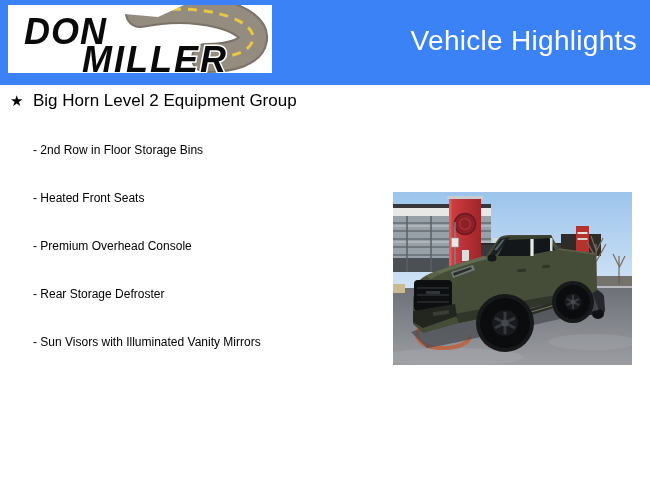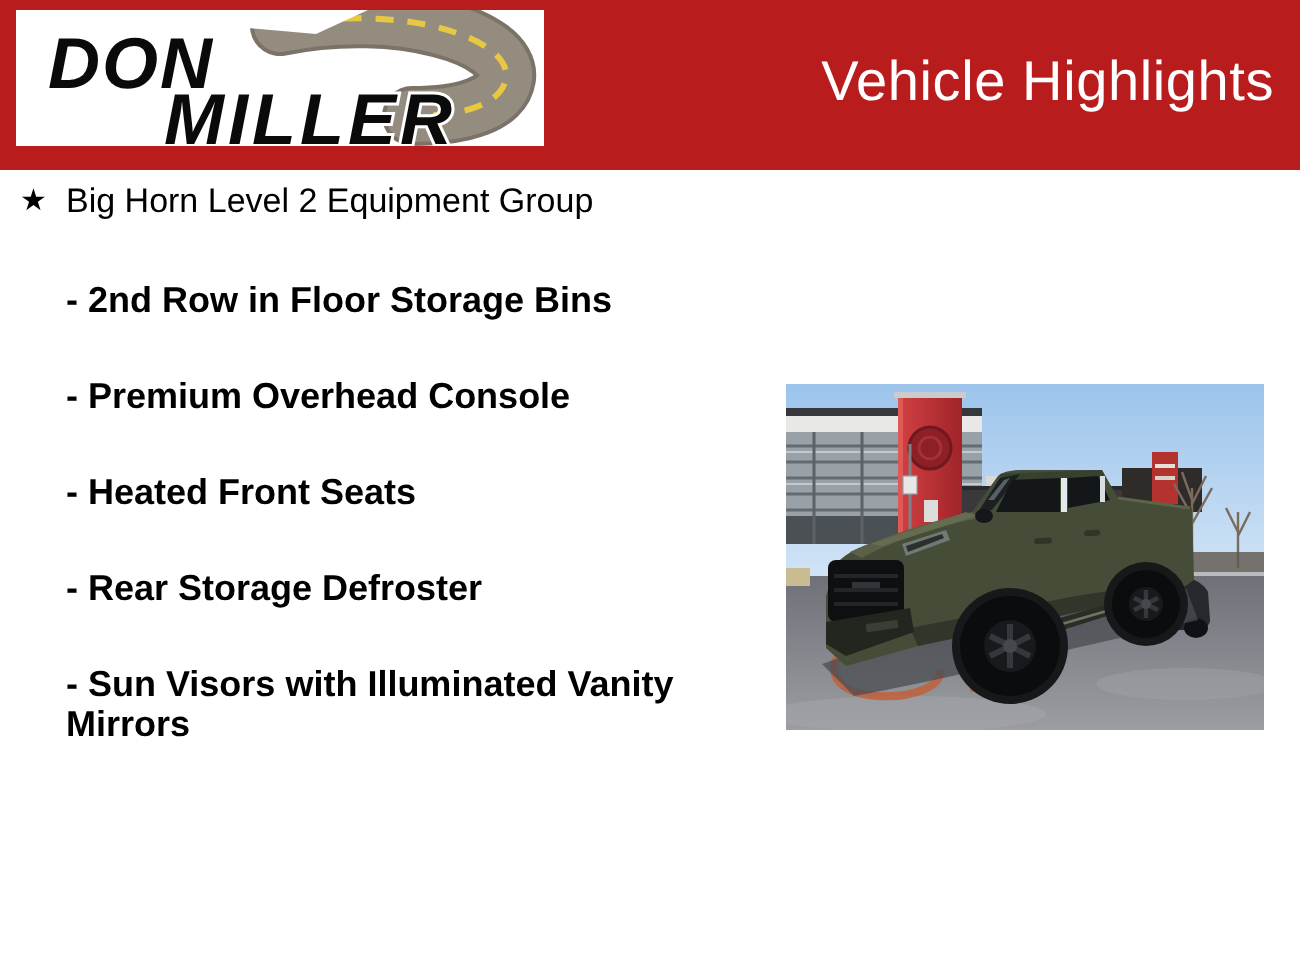--- a/index.html
+++ b/index.html
@@ -1,40 +1,40 @@
 <!DOCTYPE html>
 <html><head>
 <meta charset="utf-8">
 <style>
   html,body{margin:0;padding:0;}
   body{
     width:650px;height:488px;position:relative;background:#ffffff;
     font-family:"Liberation Sans",sans-serif;overflow:hidden;
   }
   .header{
-    position:absolute;left:0;top:0;width:650px;height:85px;background:#b91c1c;
+    position:absolute;left:0;top:0;width:650px;height:85px;background:#3b82f6;
   }
   .logo-box{
     position:absolute;left:8px;top:5px;width:264px;height:68px;background:#ffffff;
   }
   .header-title{
     position:absolute;top:31px;right:13px;color:#ffffff;font-size:28px;line-height:20px;
     font-weight:400;letter-spacing:0.3px;white-space:nowrap;
   }
   .features{
     position:absolute;left:10px;top:91px;width:358px;color:#000000;
   }
   .feature-heading{
     display:flex;align-items:flex-start;font-size:17px;line-height:20px;margin-bottom:29px;
   }
   .feature-heading .star{
     width:23px;flex:0 0 23px;font-size:15px;line-height:20px;
   }
   .feature-item{
-    font-size:18px;line-height:20px;margin-bottom:28px;padding-left:23px;font-weight:bold;
+    font-size:12px;line-height:20px;margin-bottom:28px;padding-left:23px;
   }
   .photo{
     position:absolute;left:393px;top:192px;width:239px;height:173px;
   }
   .photo svg{display:block;width:239px;height:173px;}
   .logo-box svg{display:block;width:264px;height:68px;}
 </style>
 </head>
 <body>
 
@@ -53,22 +53,22 @@
   </div>
   <div class="header-title">Vehicle Highlights</div>
 </div>
 
 <div class="features">
   <div class="feature-heading">
     <span class="star">★</span>
     <span>Big Horn Level 2 Equipment Group</span>
   </div>
   <div class="feature-item">- 2nd Row in Floor Storage Bins</div>
+  <div class="feature-item">- Heated Front Seats</div>
   <div class="feature-item">- Premium Overhead Console</div>
-  <div class="feature-item">- Heated Front Seats</div>
   <div class="feature-item">- Rear Storage Defroster</div>
   <div class="feature-item">- Sun Visors with Illuminated Vanity Mirrors</div>
 </div>
 
 <div class="photo">
   <svg viewBox="0 0 239 173">
     <defs>
       <linearGradient id="sky" x1="0" y1="0" x2="0" y2="1">
         <stop offset="0" stop-color="#9cc4ec"></stop>
           <stop offset="1" stop-color="#d4e5f6"></stop>

